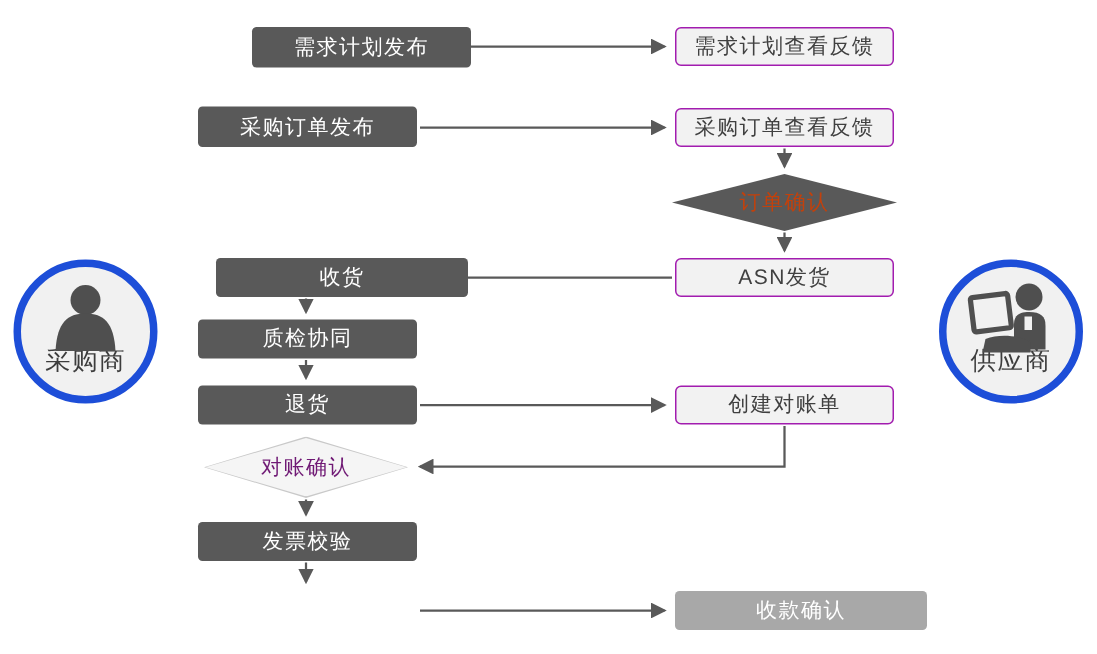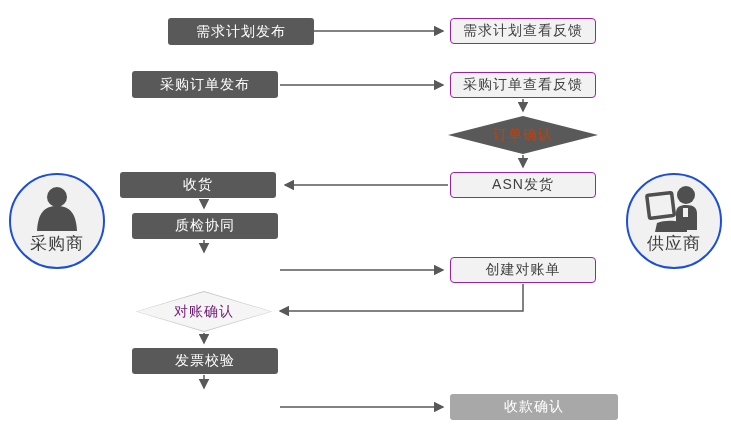--- a/index.html
+++ b/index.html
@@ -16,21 +16,21 @@
 
   .diamond{position:absolute;}
   .diamond .shape{position:absolute;inset:0;
         clip-path:polygon(50% 0,100% 50%,50% 100%,0 50%);}
   .diamond .shape-inner{position:absolute;inset:1px;
         clip-path:polygon(50% 0,100% 50%,50% 100%,0 50%);}
   .diamond .diamond-label{position:absolute;inset:0;display:flex;align-items:center;
         justify-content:center;font-size:14px;letter-spacing:1px;}
 
   .actor{position:absolute;width:96px;height:96px;border-radius:50%;
-        background:#f1f1f1;border:2px solid #1d4ed8;box-sizing:border-box;
+        background:#f1f1f1;border:5px solid #1d4ed8;box-sizing:border-box;
         display:flex;flex-direction:column;align-items:center;justify-content:flex-end;}
   .actor-label{font-size:17px;color:#3d3d3d;letter-spacing:1px;margin-bottom:12px;}
   .actor-icon{position:absolute;top:10px;left:0;right:0;display:flex;justify-content:center;}
 </style>
 </head>
 <body>
 
 <div class="canvas">
 
   <svg class="connectors" viewBox="0 0 731 436" xmlns="http://www.w3.org/2000/svg">
@@ -79,24 +79,25 @@
         <rect x="5" y="9" width="25" height="23" rx="1.5" fill="#f1f1f1" stroke="#4f4f4f" stroke-width="3.5" transform="rotate(-7 17 20)"></rect>
       </svg>
     </span>
     <span class="actor-label">供应商</span>
   </div>
 
   <div class="node node-dark" style="left:132px;top:18px;width:146px;height:27px;margin-left:36px;">需求计划发布</div>
 
   <div class="node node-dark" style="left:132px;top:71px;width:146px;height:27px;">采购订单发布</div>
 
-  <div class="node node-dark" style="left:120px;top:172px;width:156px;height:26px;">收货</div>
+  <div class="node node-dark" style="left:144px;top:172px;width:168px;height:26px;">收货</div>
 
   <div class="node node-dark" style="left:132px;top:213px;width:146px;height:26px;">质检协同</div>
 
+  <div class="node node-dark" style="left:132px;top:257px;width:146px;height:26px;">退货</div>
 
   <div class="diamond" style="left:136px;top:291px;width:136px;height:41px;">
     <div class="shape" style="background:#c9c9c9;"></div>
     <div class="shape-inner" style="background:#f5f5f5;"></div>
     <div class="diamond-label" style="color:#701a75;">对账确认</div>
   </div>
 
   <div class="node node-dark" style="left:132px;top:348px;width:146px;height:26px;">发票校验</div>
 
 

